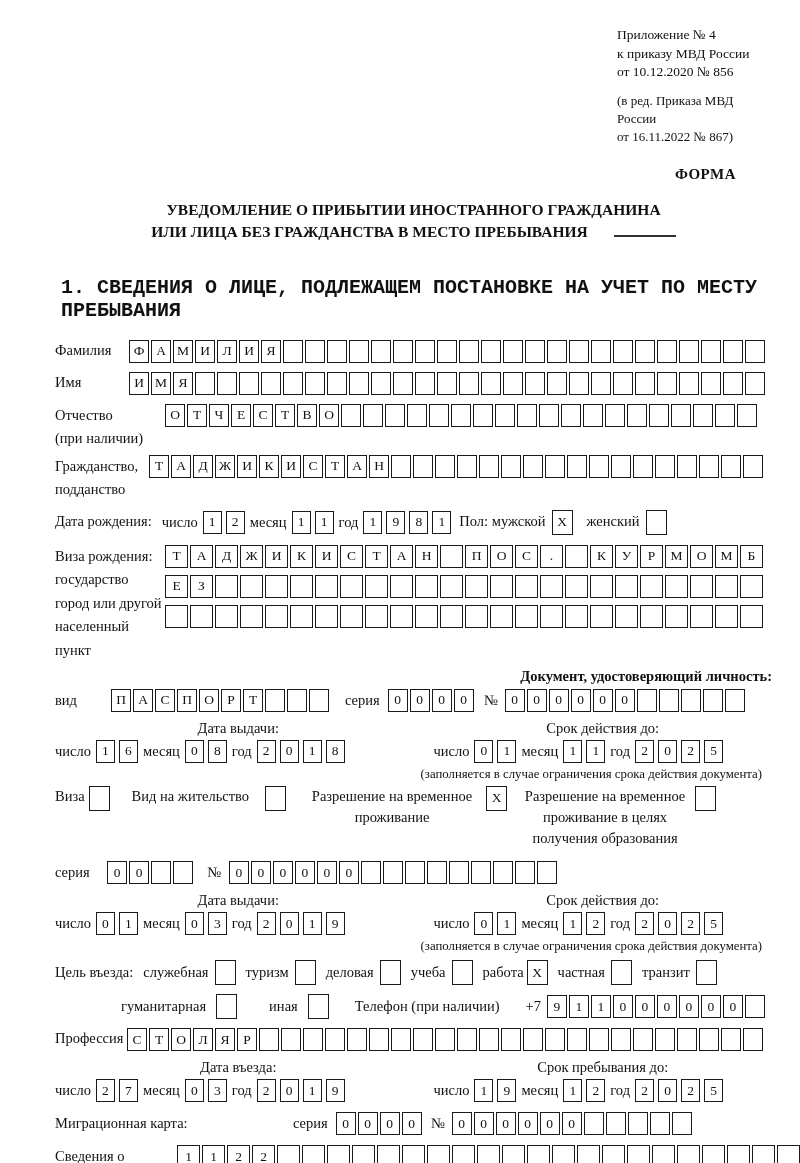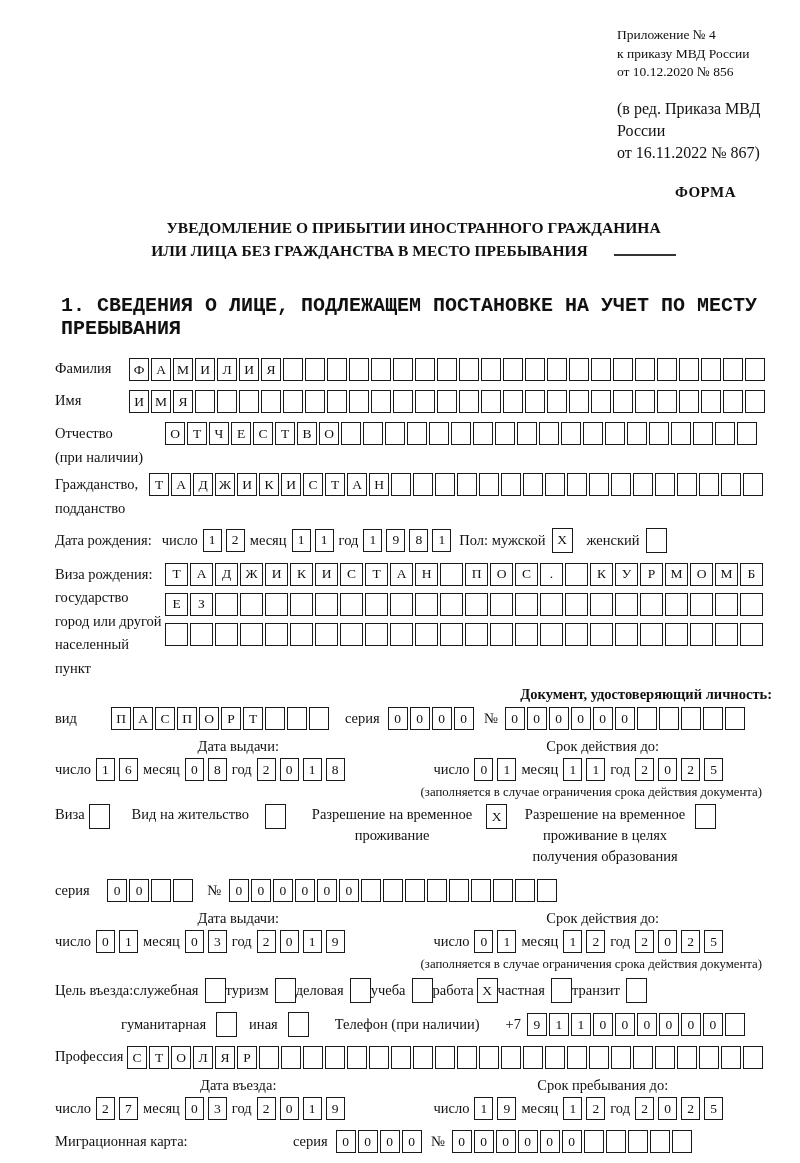--- a/index.html
+++ b/index.html
@@ -4,21 +4,21 @@
 <style>
   html,body{margin:0;padding:0;background:#fff;}
   body{
     width:800px;height:1163px;overflow:hidden;color:#111;
     font-family:"Liberation Serif","DejaVu Serif",serif;
     position:relative;
   }
   .page{padding:26px 28px 0 55px;}
   
   .annex{margin-left:562px;font-size:13.5px;line-height:1.38;}
-  .annex-rev{margin-left:562px;font-size:16px;line-height:1.38;margin-top:16px;}
+  .annex-rev{margin-left:562px;font-size:13px;line-height:1.38;margin-top:10px;}
   .forma{ text-align:right;padding-right:36px;font-weight:bold;font-size:15px;margin-top:20px;letter-spacing:.5px;}
   
   .title{text-align:center;font-weight:bold;font-size:15.5px;line-height:1.45;margin-top:16px;}
   .uline{display:inline-block;width:62px;border-bottom:2px solid #333;margin-left:26px;vertical-align:baseline;}
   .section-heading{font-weight:bold;font-size:20px;margin-top:32px;margin-left:6px;font-family:Liberation Mono, monospace;}
   
   .frow{display:flex;align-items:flex-start;}
   .lab{font-size:14.5px;line-height:1.5;flex:none;}
   .lab2{font-size:14.5px;line-height:1.62;flex:none;}
   .cells{display:flex;gap:2px;flex:none;}
@@ -506,21 +506,21 @@
             <span class="cell">2</span>
             <span class="cell">0</span>
             <span class="cell">2</span>
             <span class="cell">5</span>
           </span>
       </span>
     </div>
   </div>
   <div class="note">(заполняется в случае ограничения срока действия документа)</div>
 
-  <div class="frow" style="margin-top:6px;align-items:center;gap:0">
+  <div class="frow" style="margin-top:6px;align-items:center;gap:10px">
     <span class="lab">Цель въезда:</span>
     <span class="cbi">
         <span class="lab">служебная</span>
         <span class="cell cb"></span>
       </span>
     <span class="cbi">
         <span class="lab">туризм</span>
         <span class="cell cb"></span>
       </span>
     <span class="cbi">
@@ -543,21 +543,21 @@
         <span class="lab">транзит</span>
         <span class="cell cb"></span>
       </span>
   </div>
 
   <div class="frow" style="margin-top:9px;align-items:center">
     <span class="cbi" style="margin-left:66px">
         <span class="lab">гуманитарная</span>
         <span class="cell cb" style="margin-left:10px"></span>
       </span>
-    <span class="cbi" style="margin-left:12px">
+    <span class="cbi" style="margin-left:32px">
         <span class="lab">иная</span>
         <span class="cell cb" style="margin-left:10px"></span>
       </span>
     <span class="lab" style="margin-left:26px">Телефон (при наличии)</span>
     <span class="lab" style="margin-left:26px;margin-right:6px">+7</span>
     <span class="cells">
         <span class="cell">9</span>
         <span class="cell">1</span>
         <span class="cell">1</span>
         <span class="cell">0</span>

